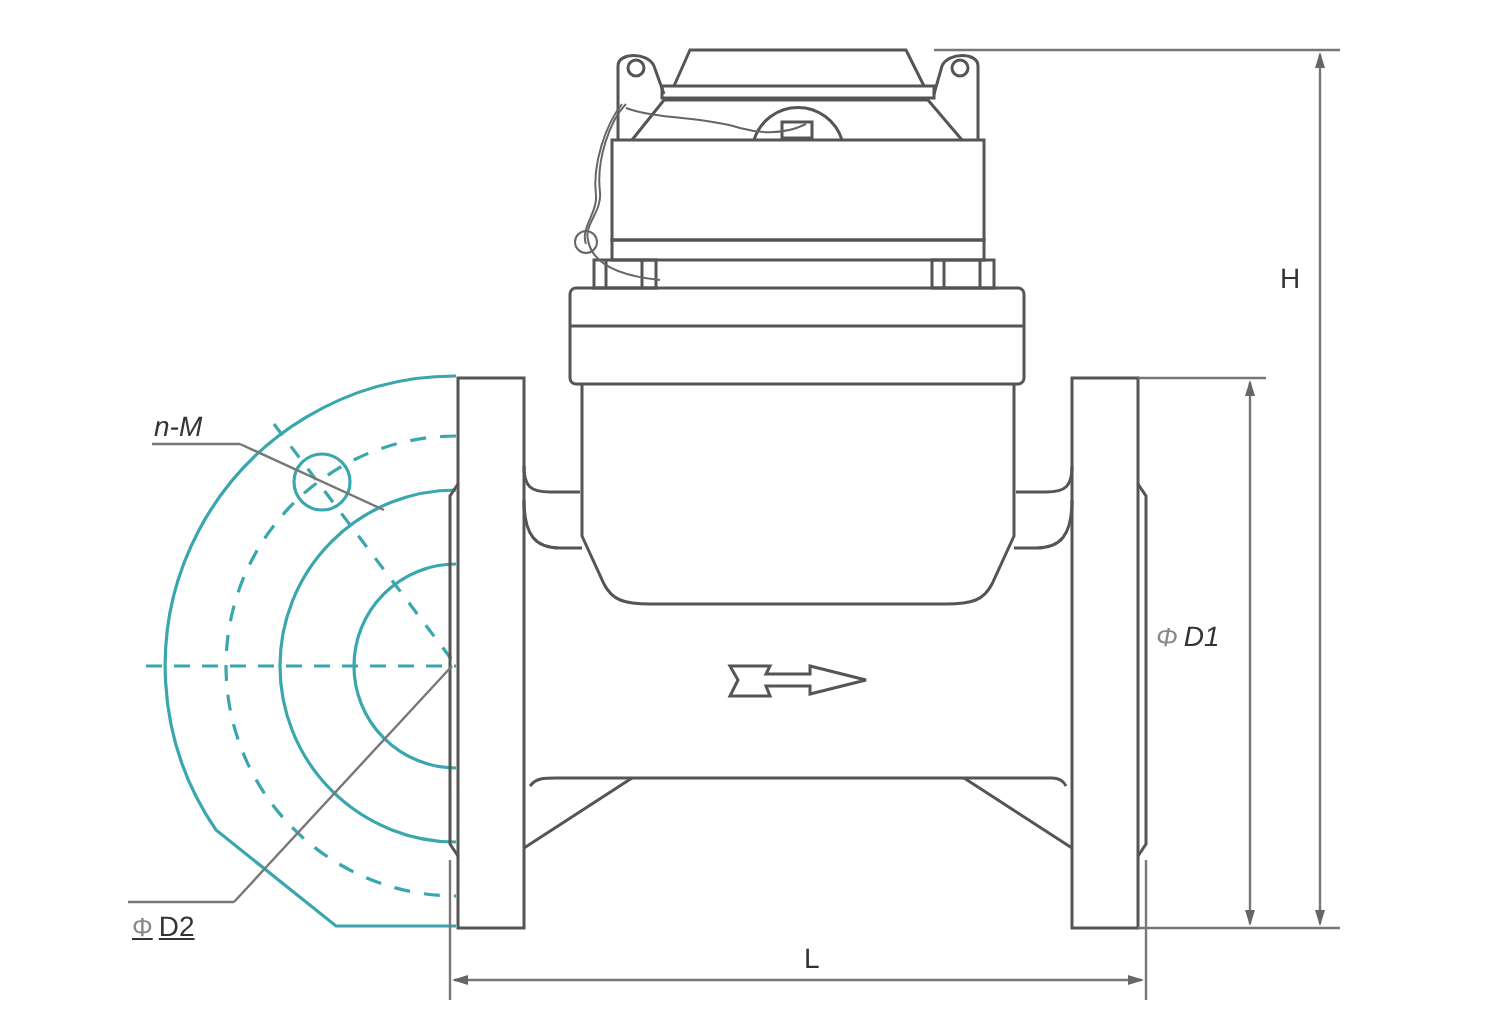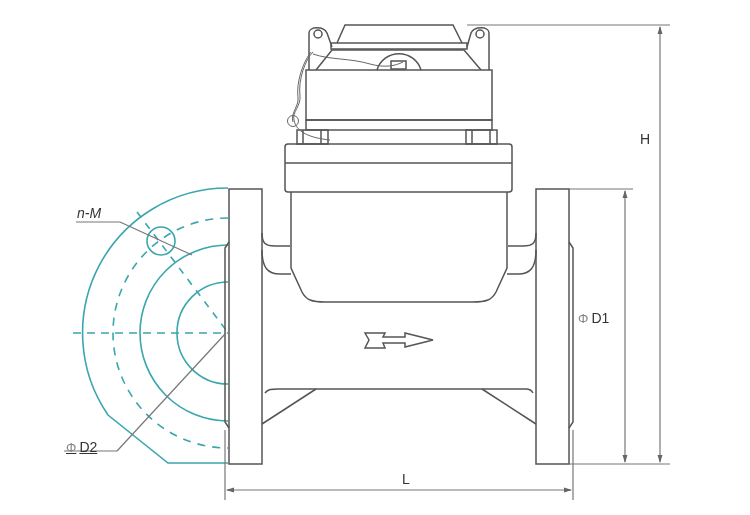--- a/index.html
+++ b/index.html
@@ -110,24 +110,24 @@
     <line x1="120" y1="222" x2="192" y2="255"></line>
 
     <line x1="64" y1="451" x2="117" y2="451"></line>
     <line x1="117" y1="451" x2="226" y2="333"></line>
   </g>
 </svg>
 
 <div class="lbl" style="left:640px; top:132px;">
   <span>H</span>
 </div>
-<div class="lbl" style="left:578px; top:311px;">
+<div class="lbl" style="left:578px; top:311px;font-style:italic;">
   <span class="phi">Φ</span><span>D1</span>
 </div>
 <div class="lbl" style="left:402px; top:472px;">
   <span>L</span>
 </div>
 <div class="lbl" style="left:77px; top:206px;font-style:italic;">
   <span>n-M</span>
 </div>
-<div class="lbl" style="left:66px; top:440px;text-decoration:underline;">
+<div class="lbl" style="left:66px; top:456px;text-decoration:underline;">
   <span class="phi">Φ</span><span>D2</span>
 </div>
 
 </body></html>

